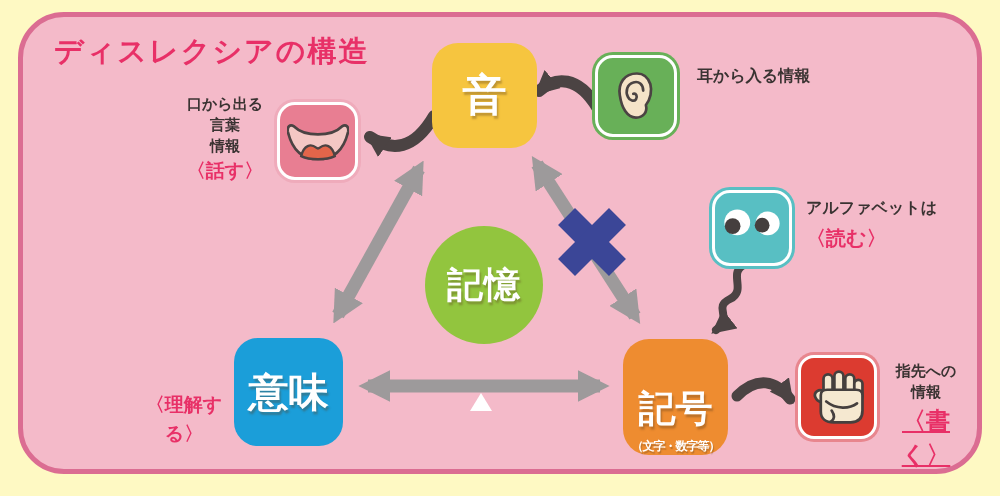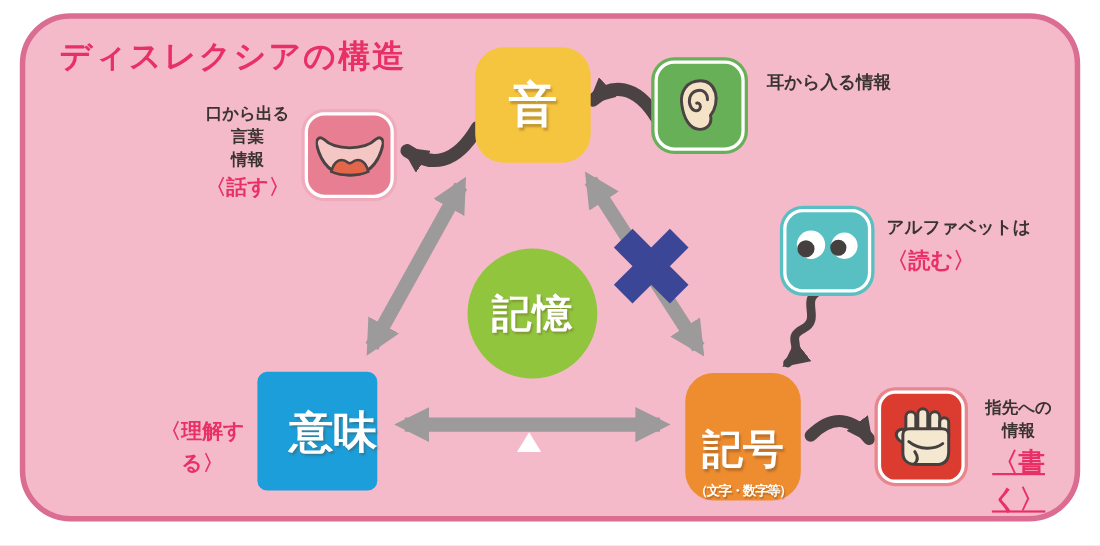--- a/index.html
+++ b/index.html
@@ -5,21 +5,21 @@
   * { margin: 0; padding: 0; box-sizing: border-box; }
   html,body { width:1000px; height:496px; }
   body {
     font-family: "Liberation Sans", "DejaVu Sans", sans-serif;
     background: #eeccd8;
     overflow: hidden;
   }
   #stage {
     position: relative;
     width: 1000px; height: 496px;
-    background: #ffffff;
+    background: #fef9c3;
   }
   #panel {
     position: absolute;
     left: 18px; top: 12px;
     width: 964px; height: 462px;
     background: #f4bac9;
     border: 5px solid #db6d92;
     border-radius: 46px;
   }
   #arrow-layer {
@@ -35,21 +35,21 @@
   }
   .node {
     position: absolute; z-index: 2;
     display: flex; flex-direction: column;
     align-items: center; justify-content: center;
     color: #fff; font-weight: bold;
     text-shadow: 1.5px 2.5px 2px rgba(90,60,30,.35);
   }
   .node-sound   { left: 432px; top: 43px;  width: 105px; height: 105px; background: #f6c53f; border-radius: 26px; font-size: 44px; }
   .node-memory  { left: 425px; top: 226px; width: 118px; height: 118px; background: #92c53e; border-radius: 50%;  font-size: 36px; letter-spacing: 1px; text-align: right; }
-  .node-meaning { left: 234px; top: 338px; width: 109px; height: 108px; background: #1b9ed9; border-radius: 9px; font-size: 40px; align-items: flex-end; }
+  .node-meaning { left: 234px; top: 338px; width: 109px; height: 108px; background: #1b9ed9; border-radius: 24px; font-size: 40px; }
   .node-symbol  { left: 623px; top: 339px; width: 105px; height: 116px; background: #ee8c30; border-radius: 26px; font-size: 37px; justify-content: flex-end; }
   .node-symbol .sub { font-size: 12px; margin-top: 4px; letter-spacing: -1px; text-shadow: 1px 1.5px 1px rgba(90,60,30,.35); }
   .icon-box {
     position: absolute; z-index: 2;
     display: flex; align-items: center; justify-content: center;
     border: 3px solid #fff;
   }
   .box-ear   { left: 595px; top: 55px;  width: 82px; height: 82px; background: #68b058; border-radius: 18px; box-shadow: 0 0 0 3px #68b058; }
   .box-mouth { left: 277px; top: 102px; width: 81px; height: 78px; background: #e87e92; border-radius: 18px; box-shadow: 0 0 0 3px #efabbb; }
   .box-eyes  { left: 712px; top: 190px; width: 80px; height: 76px; background: #58bfc3; border-radius: 18px; box-shadow: 0 0 0 3px #58bfc3; }
@@ -63,21 +63,21 @@
     display: block;
     color: #e83067; font-size: 20px; margin-top: 2px;
   }
   .cap-hearing { left: 697px; top: 64px; }
   .cap-reading { left: 806px; top: 196px; }
   .cap-speaking { left: 177px; top: 93px; width: 96px; text-align: center; font-size: 15px; line-height: 1.4; }
   .cap-speaking .action { font-size: 19px; }
   .cap-writing { left: 880px; top: 360px; width: 92px; text-align: center; font-size: 15px; line-height: 1.4; }
   .cap-writing .action { font-size: 24px; text-decoration: underline; }
   .cap-understanding { left: 128px; top: 378px; width: 112px; text-align: center; }
-  .cap-understanding .action { font-size: 19px; margin-top: 0; }
+  .cap-understanding .action { font-size: 19px; margin-top: 12px; }
   .bubble {
     position: absolute; z-index: 3;
     left: 358px; top: 409px;
     width: 250px; padding: 7px 6px 8px 6px;
     background: #fff; border-radius: 28px;
     text-align: center;
     font-size: 17px; font-weight: bold; color: #2f2a2a;
     line-height: 1.35;
   }
   .bubble-tail {

